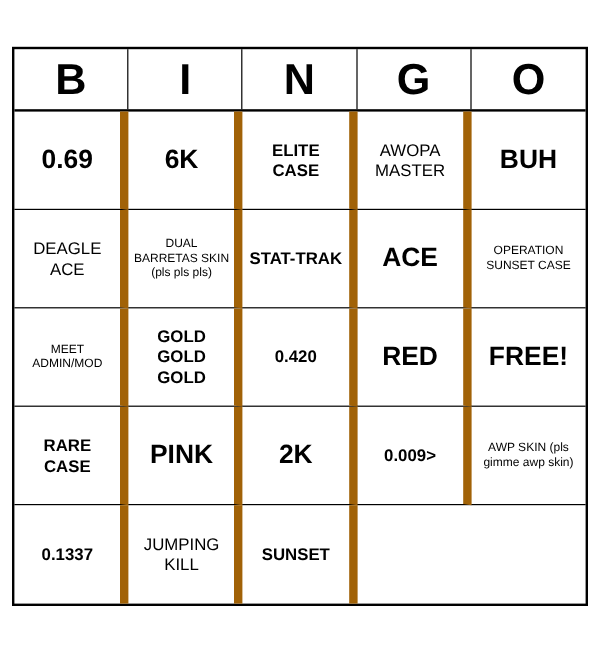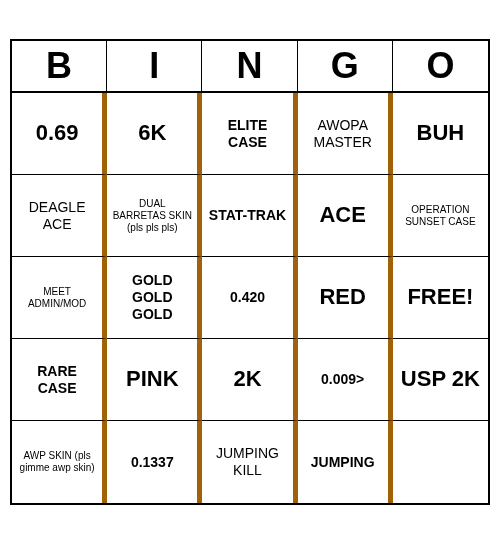--- a/index.html
+++ b/index.html
@@ -43,21 +43,21 @@
     .bingo-letter:last-child {
       border-right: none;
     }
 
     .bingo-grid {
       display: grid;
       grid-template-columns: repeat(5, 1fr);
     }
 
     .bingo-cell {
-      border-right: 5px solid #a16207;
+      border-right: 7px solid #a16207;
       border-bottom: 1px solid #000;
       display: flex;
       align-items: center;
       justify-content: center;
       text-align: center;
       padding: 4px;
       min-height: 82px;
       font-size: 13px;
       font-weight: normal;
       line-height: 1.2;
@@ -114,19 +114,18 @@
       <div class="bingo-cell xsmall-text">OPERATION SUNSET CASE</div>
       <div class="bingo-cell xsmall-text">MEET ADMIN/MOD</div>
       <div class="bingo-cell medium-text">GOLD GOLD GOLD</div>
       <div class="bingo-cell medium-text">0.420</div>
       <div class="bingo-cell large-text">RED</div>
       <div class="bingo-cell large-text">FREE!</div>
       <div class="bingo-cell medium-text">RARE CASE</div>
       <div class="bingo-cell large-text">PINK</div>
       <div class="bingo-cell large-text">2K</div>
       <div class="bingo-cell medium-text">0.009&gt;</div>
-      <div class="bingo-cell large-text">USP 2K</div>
       <div class="bingo-cell xsmall-text">AWP SKIN (pls gimme awp skin)</div>
       <div class="bingo-cell medium-text">0.1337</div>
       <div class="bingo-cell small-text">JUMPING KILL</div>
-      <div class="bingo-cell medium-text">JUMPING</div>
+      <div class="bingo-cell medium-text">SUNSET</div>
     </div>
 </div>
 
 </body></html>

